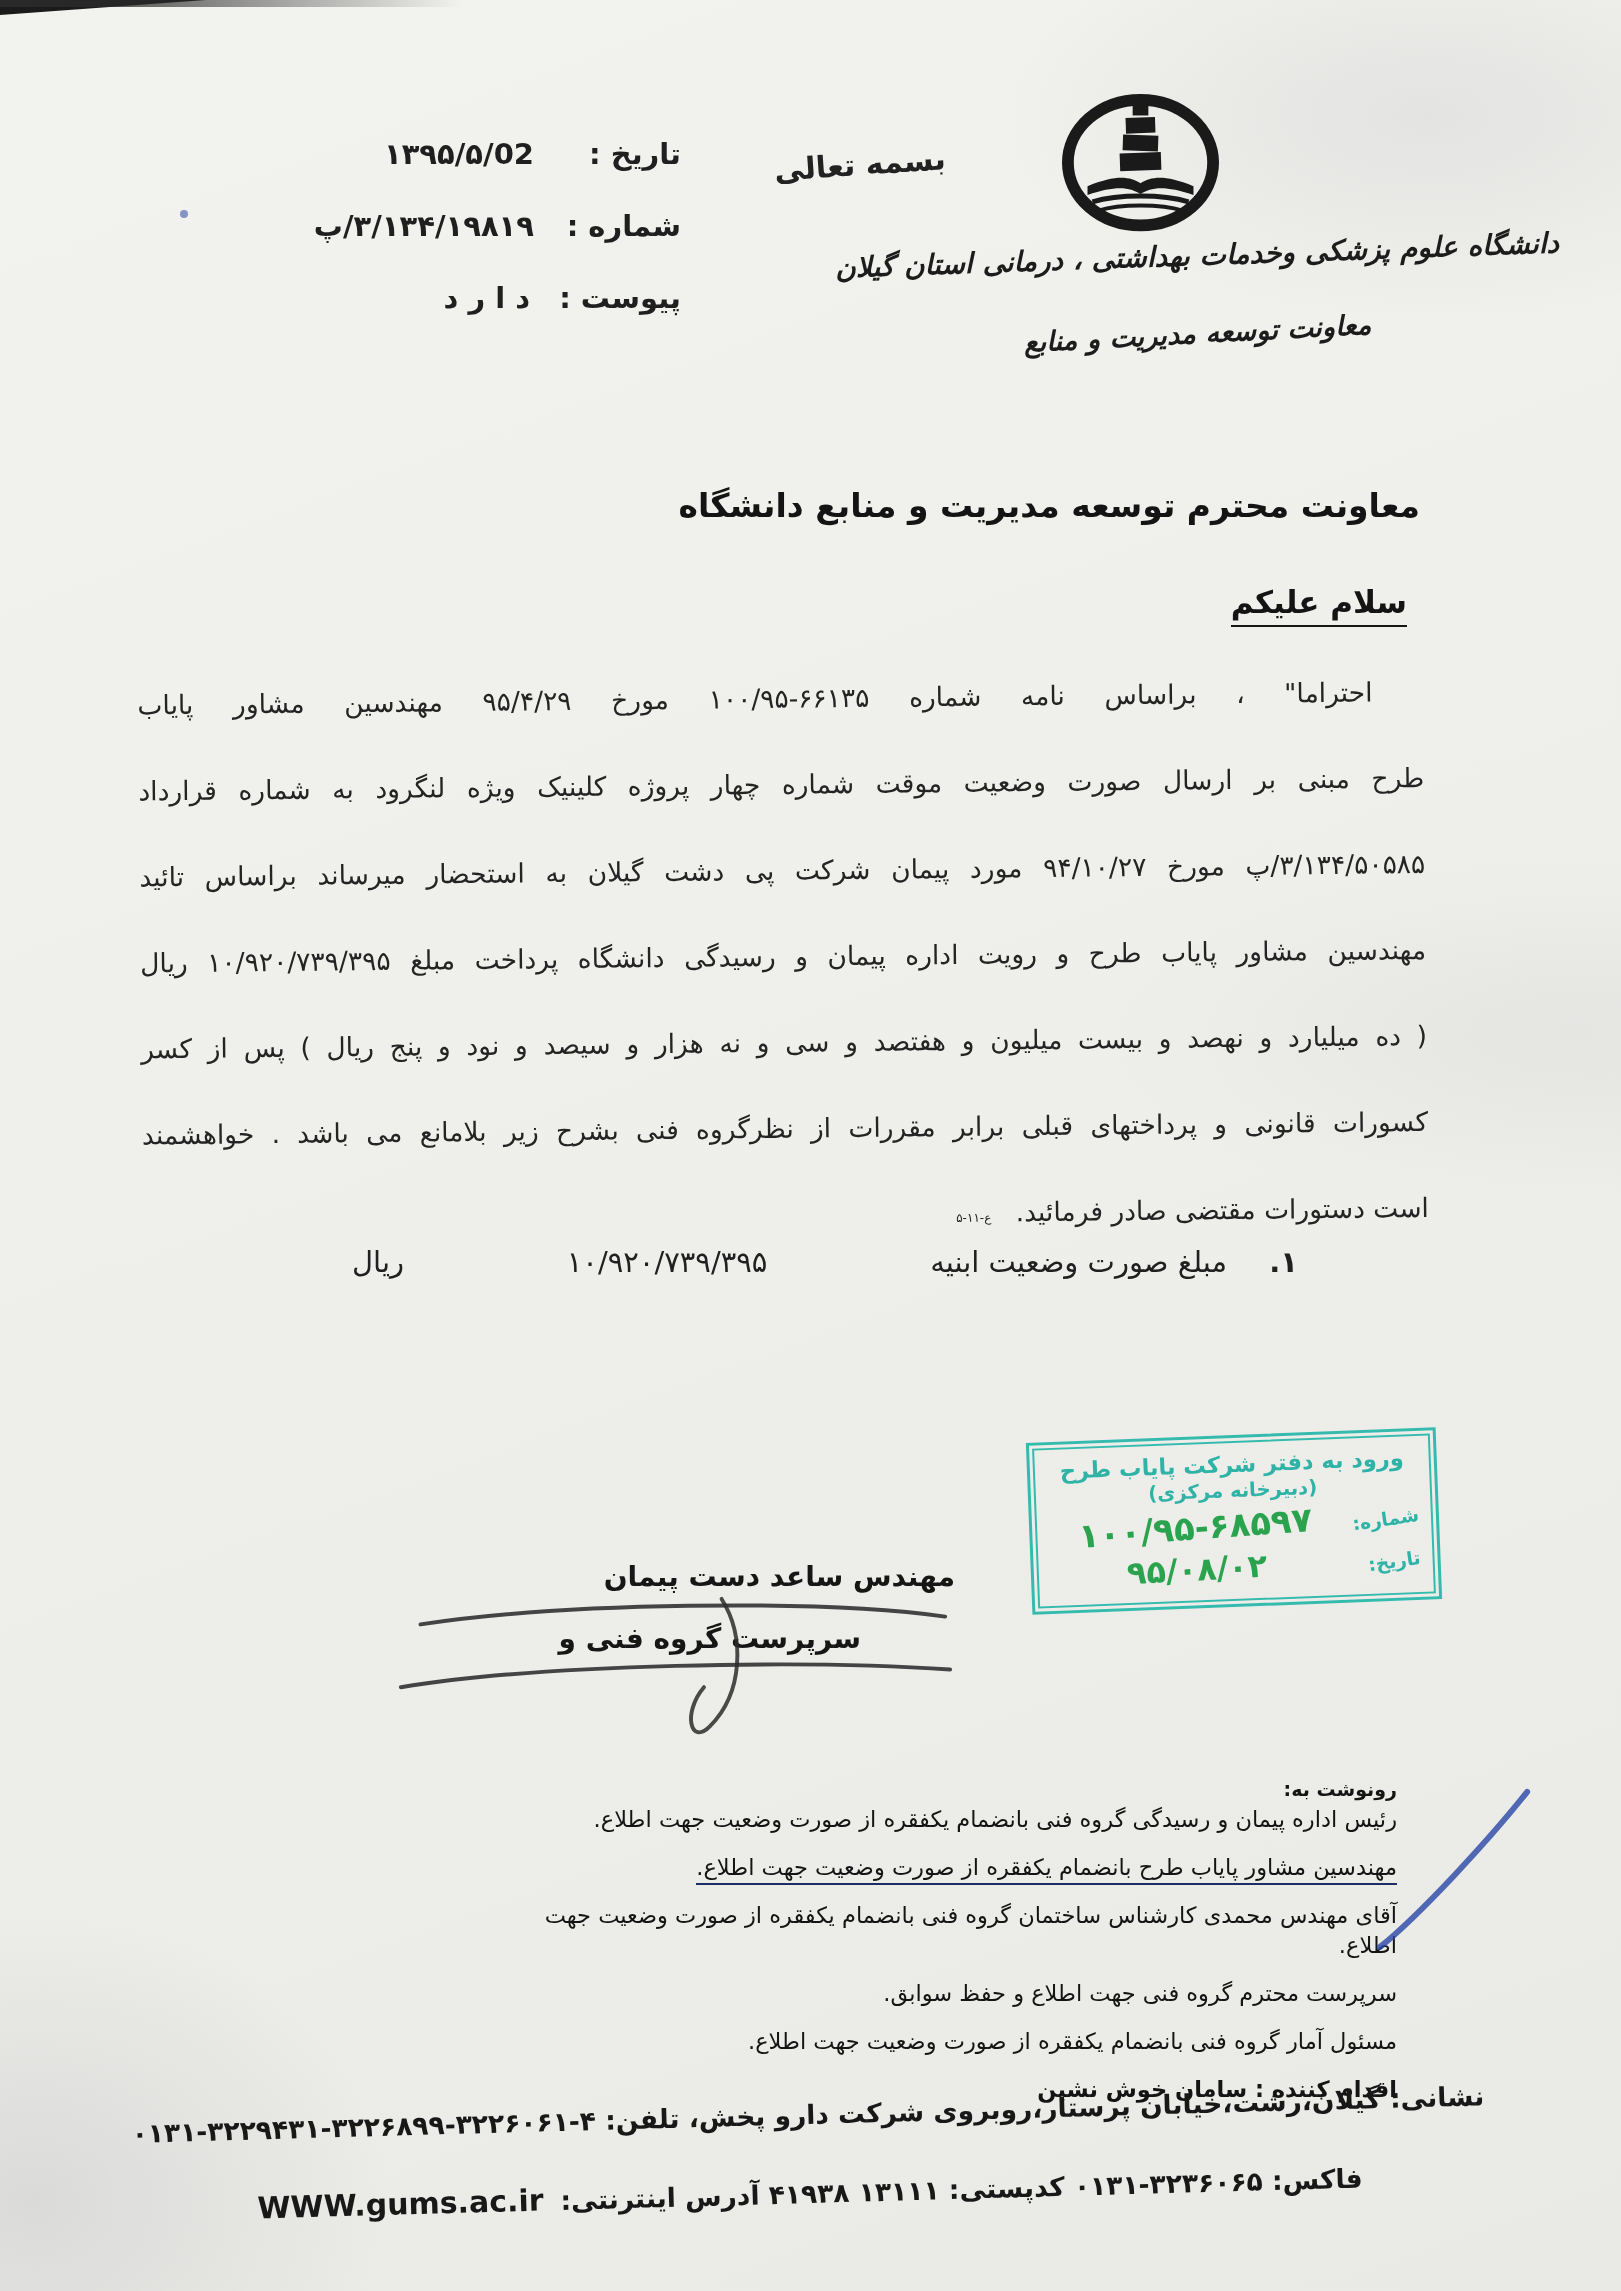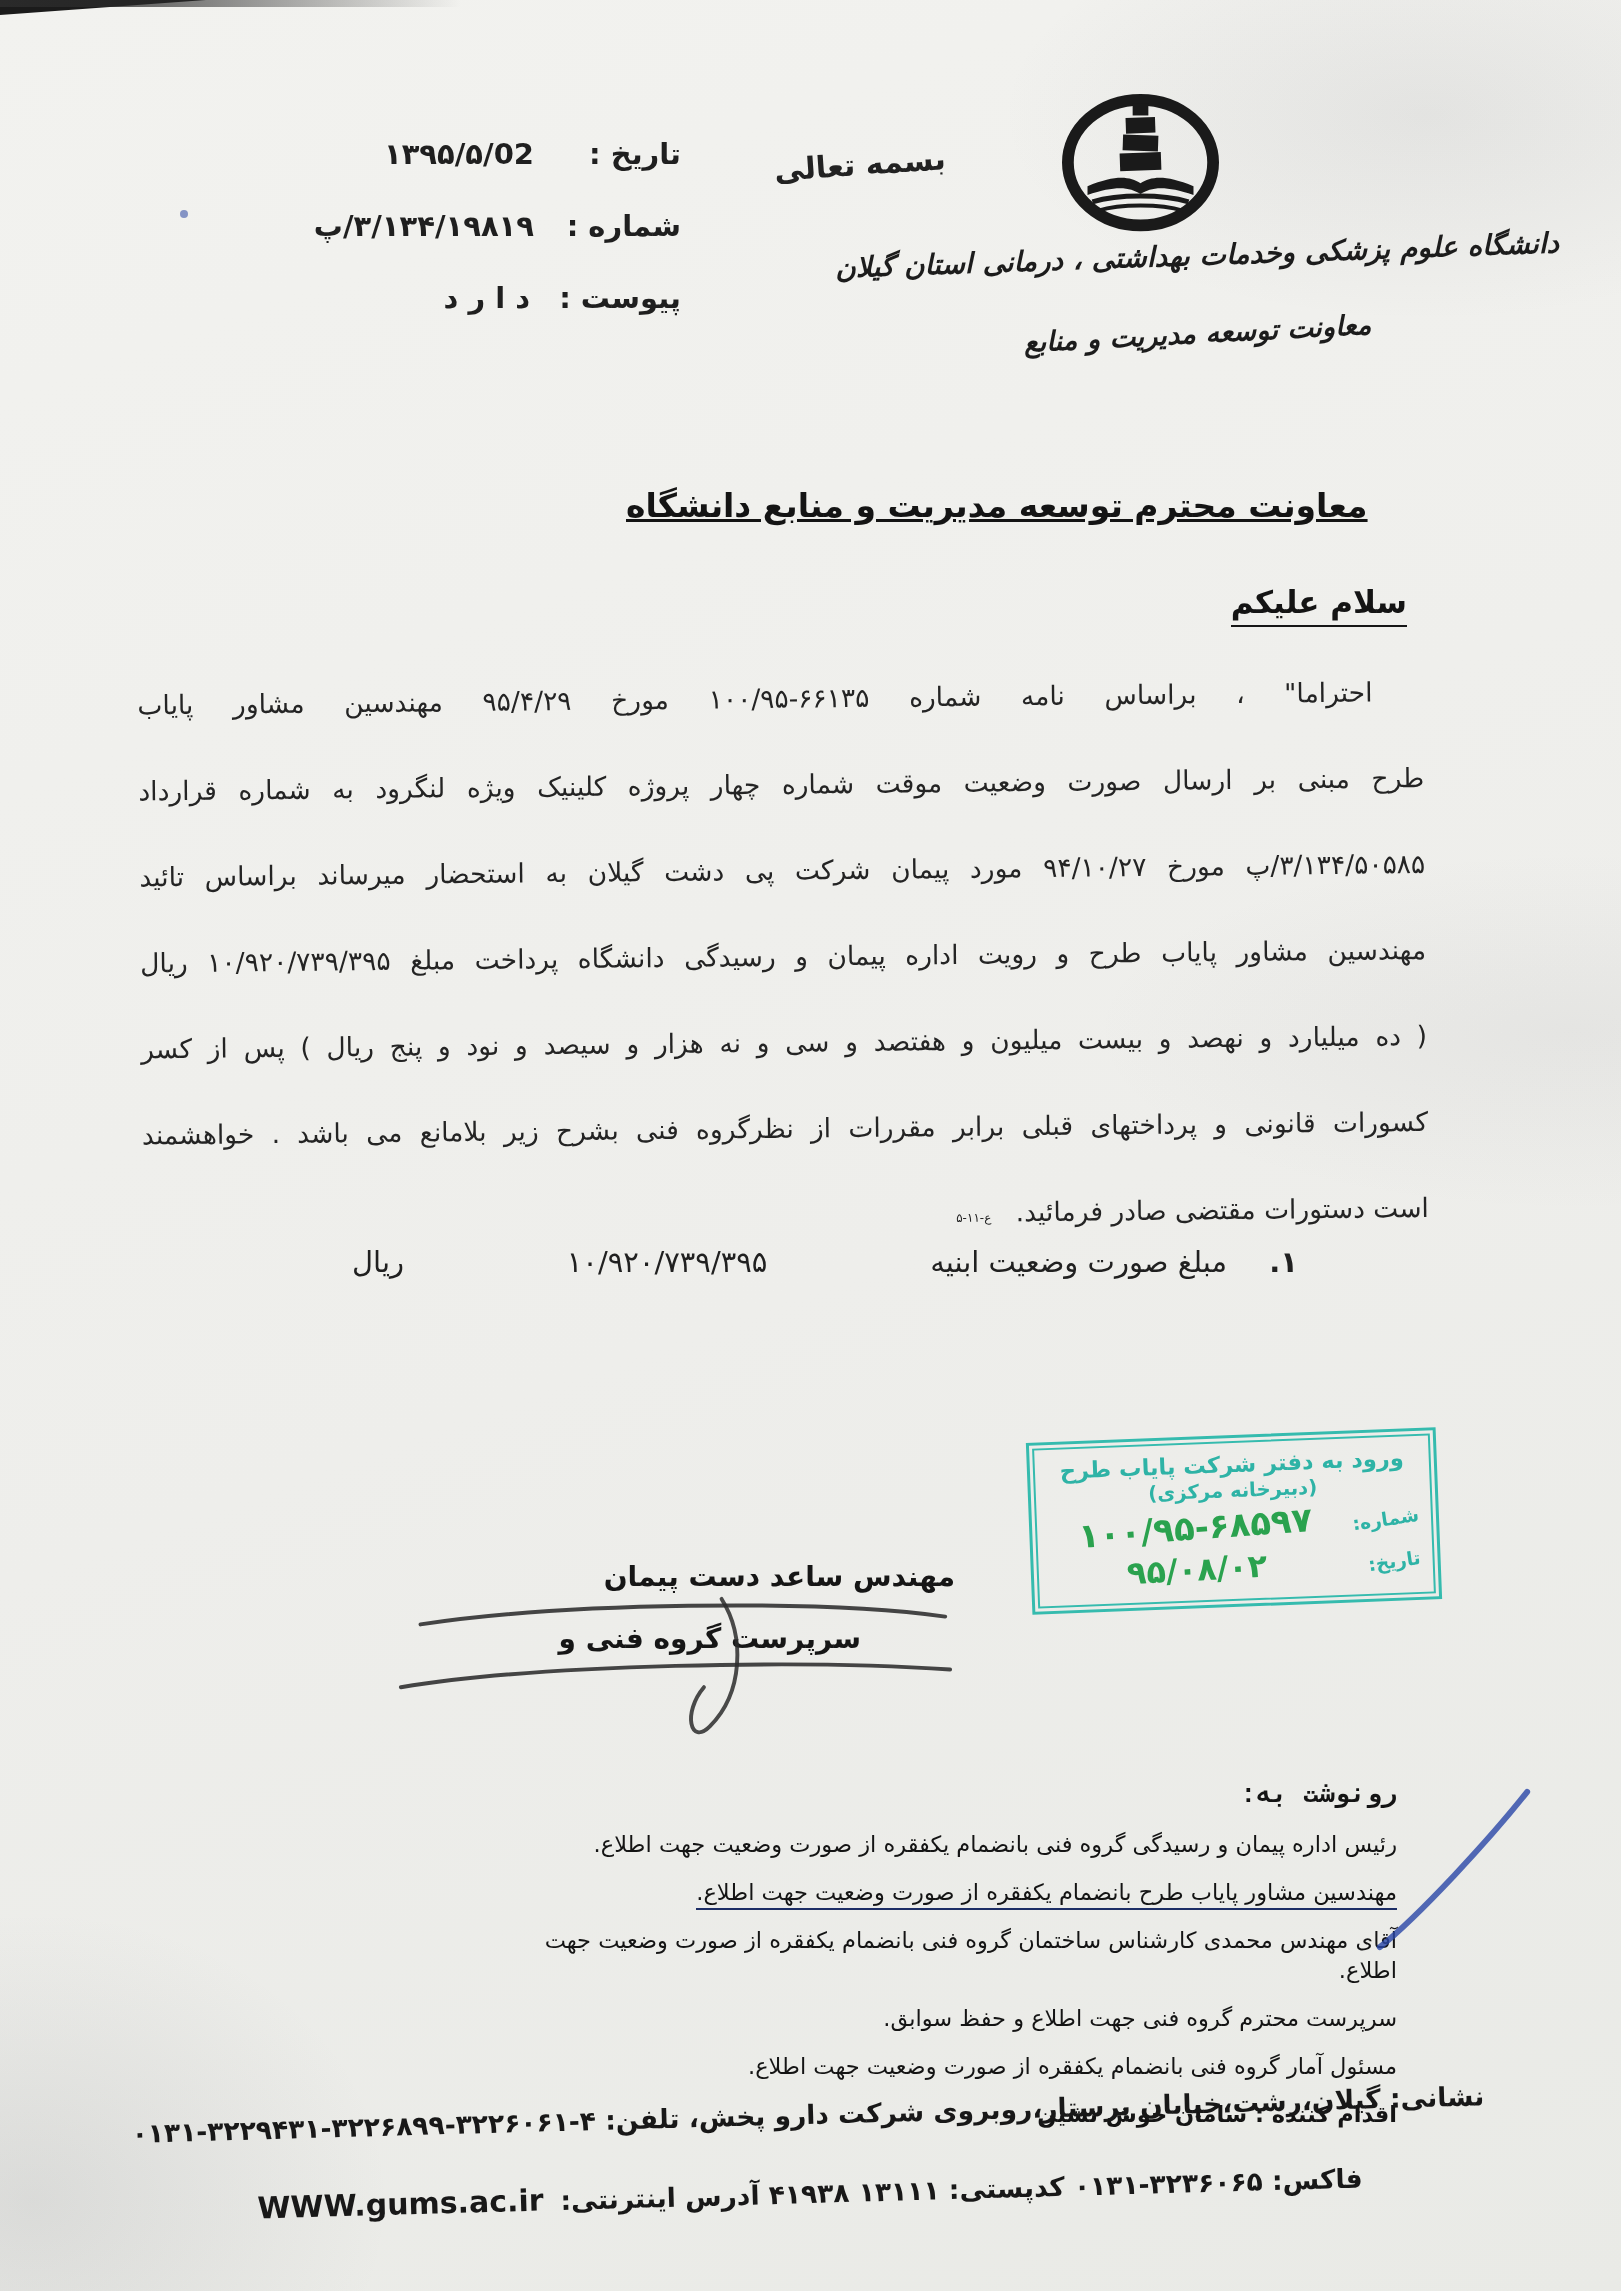--- a/index.html
+++ b/index.html
@@ -28,22 +28,22 @@
   .bismillah{position:absolute;top:147px;left:774px;font-size:30px;font-weight:bold;
     transform:rotate(-4deg);color:#222;}
 
   .logo{position:absolute;top:88px;left:1055px;width:171px;height:157px;}
 
   .org-name{position:absolute;top:239px;right:37px;width:774px;text-align:center;
     font-size:28px;font-weight:bold;font-style:italic;transform:rotate(-2deg);color:#1c1c1c;}
   .org-subtitle{position:absolute;top:318px;right:208px;width:431px;text-align:center;
     font-size:27.4px;font-weight:bold;font-style:italic;transform:rotate(-3deg);color:#1c1c1c;}
 
-  .recipient{position:absolute;top:486px;right:211px;width:784px;text-align:left;
-    font-size:33px;font-weight:bold;color:#141414;text-decoration:underline;}
+  .recipient{position:absolute;top:486px;right:201px;width:784px;text-align:right;
+    font-size:33px;font-weight:bold;color:#141414;}
   .salutation{position:absolute;top:584px;right:214px;font-size:31px;font-weight:bold;
     border-bottom:2.9px solid #161616;padding-bottom:4.9px;color:#141414;}
 
   .body{position:absolute;top:649px;right:198px;width:1286px;font-size:26.5px;
     transform:rotate(-0.6deg);transform-origin:top right;color:#242424;}
   .bline{height:86px;line-height:86px;text-align:justify;text-align-last:justify;white-space:nowrap;}
   .bline.first{padding-right:51px;}
   .bline.last{text-align:right;text-align-last:right;}
   .suffix{font-size:12px;margin-right:16px;}
 
@@ -64,21 +64,21 @@
 
   .sig-block{position:absolute;top:1560px;left:396px;width:559px;font-size:28px;
     font-weight:bold;color:#161616;}
   .sig-name{text-align:right;padding-left:13.7px;}
   .sig-t1{text-align:right;padding-right:94px;margin-top:29px;}
   .sig-t2{text-align:right;padding-right:57px;margin-top:13.7px;}
   .sig-ink{position:absolute;top:33px;left:0;width:559px;height:157px;pointer-events:none;}
 
   .cc{position:absolute;top:1778px;right:224px;width:902px;text-align:right;
     font-size:22.5px;color:#141414;}
-  .cc-label{font-weight:bold;font-size:26px;margin-bottom:19px;font-family:Liberation Mono, monospace;}
+  .cc-label{font-weight:bold;font-size:19px;margin-bottom:4px;}
   .cc-item{margin-bottom:17.6px;line-height:1.35;}
   .cc-underline{border-bottom:2.9px solid #1d2e66;padding-bottom:2.9px;}
   .cc-item.actor{font-weight:bold;margin-top:6px;}
 
   .pen-mark{position:absolute;top:1786px;left:1368px;width:169px;height:169px;pointer-events:none;}
 
   .footer{position:absolute;top:2099px;right:116px;width:1392px;text-align:center;
     font-weight:bold;transform:rotate(-1.6deg);color:#181818;}
   .footer-line1{font-size:26.5px;}
   .footer-line2{font-size:26.5px;margin-top:45px;}

